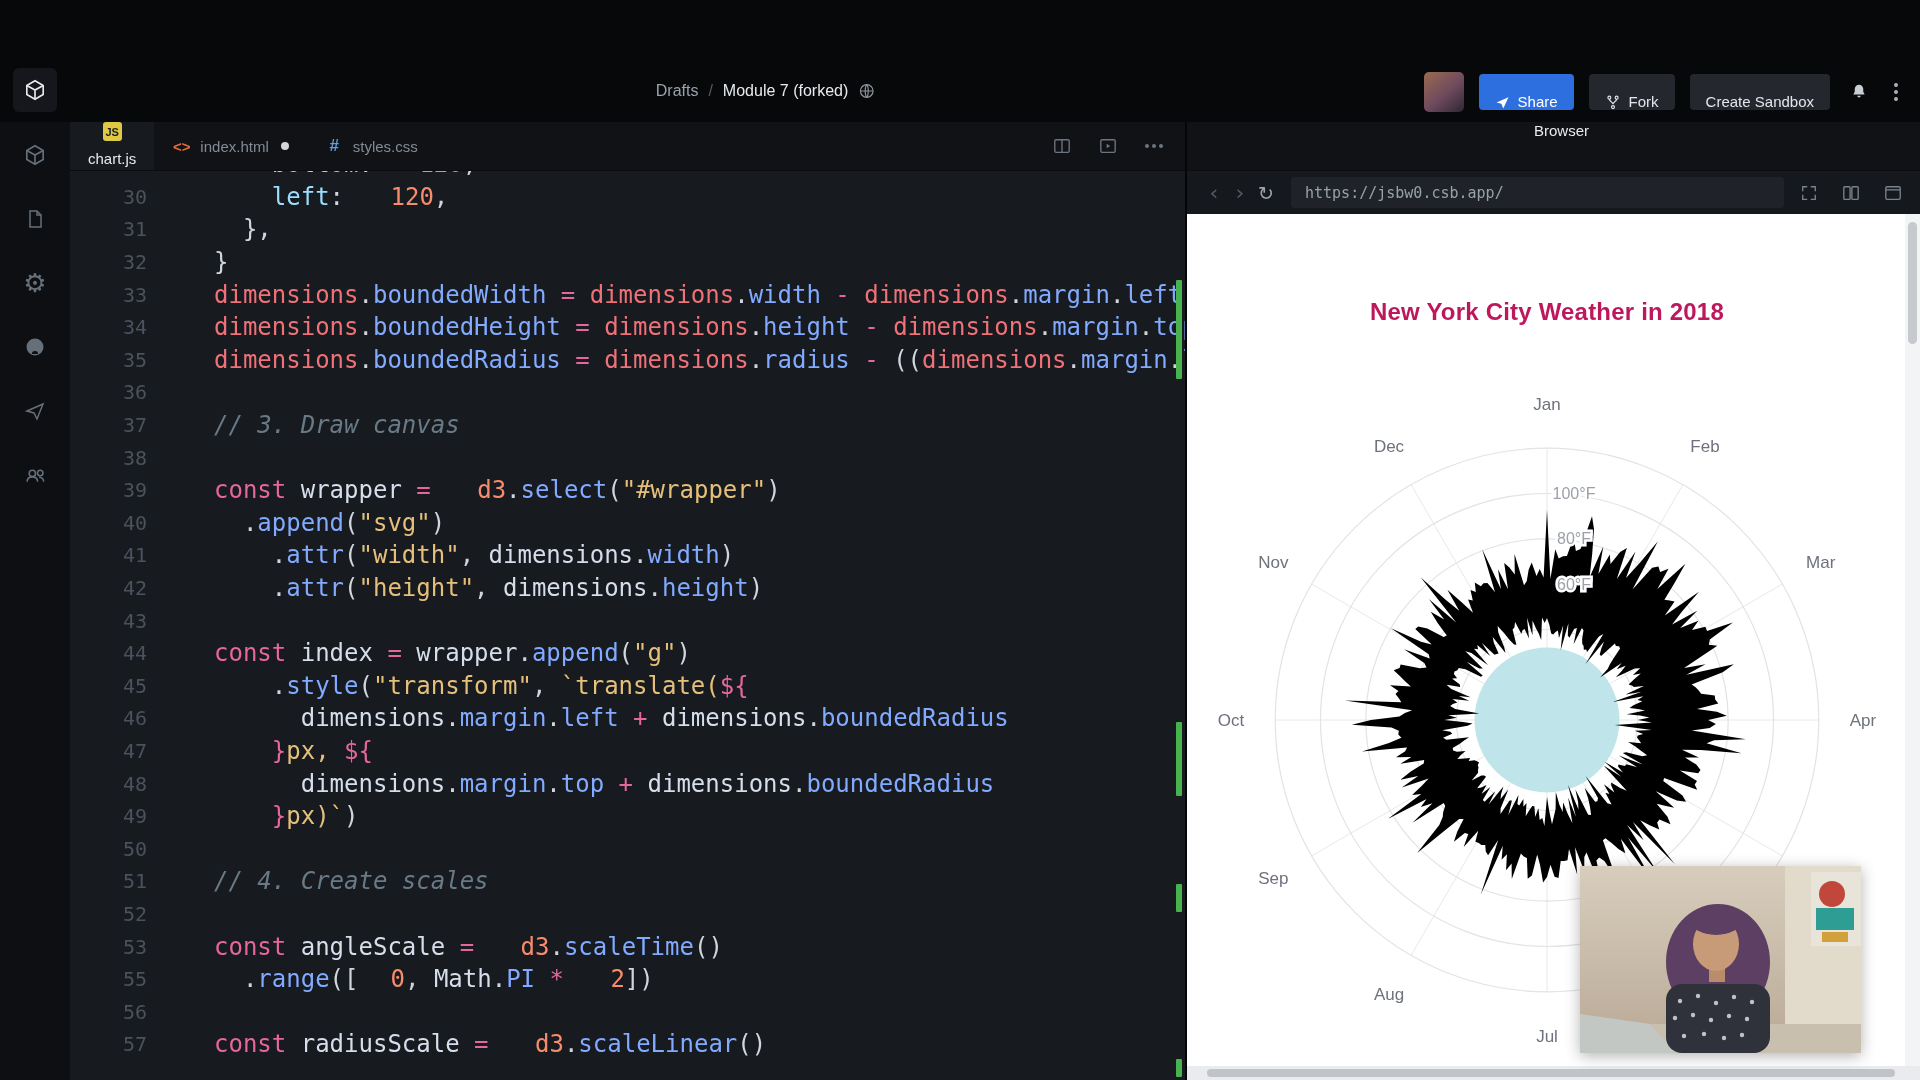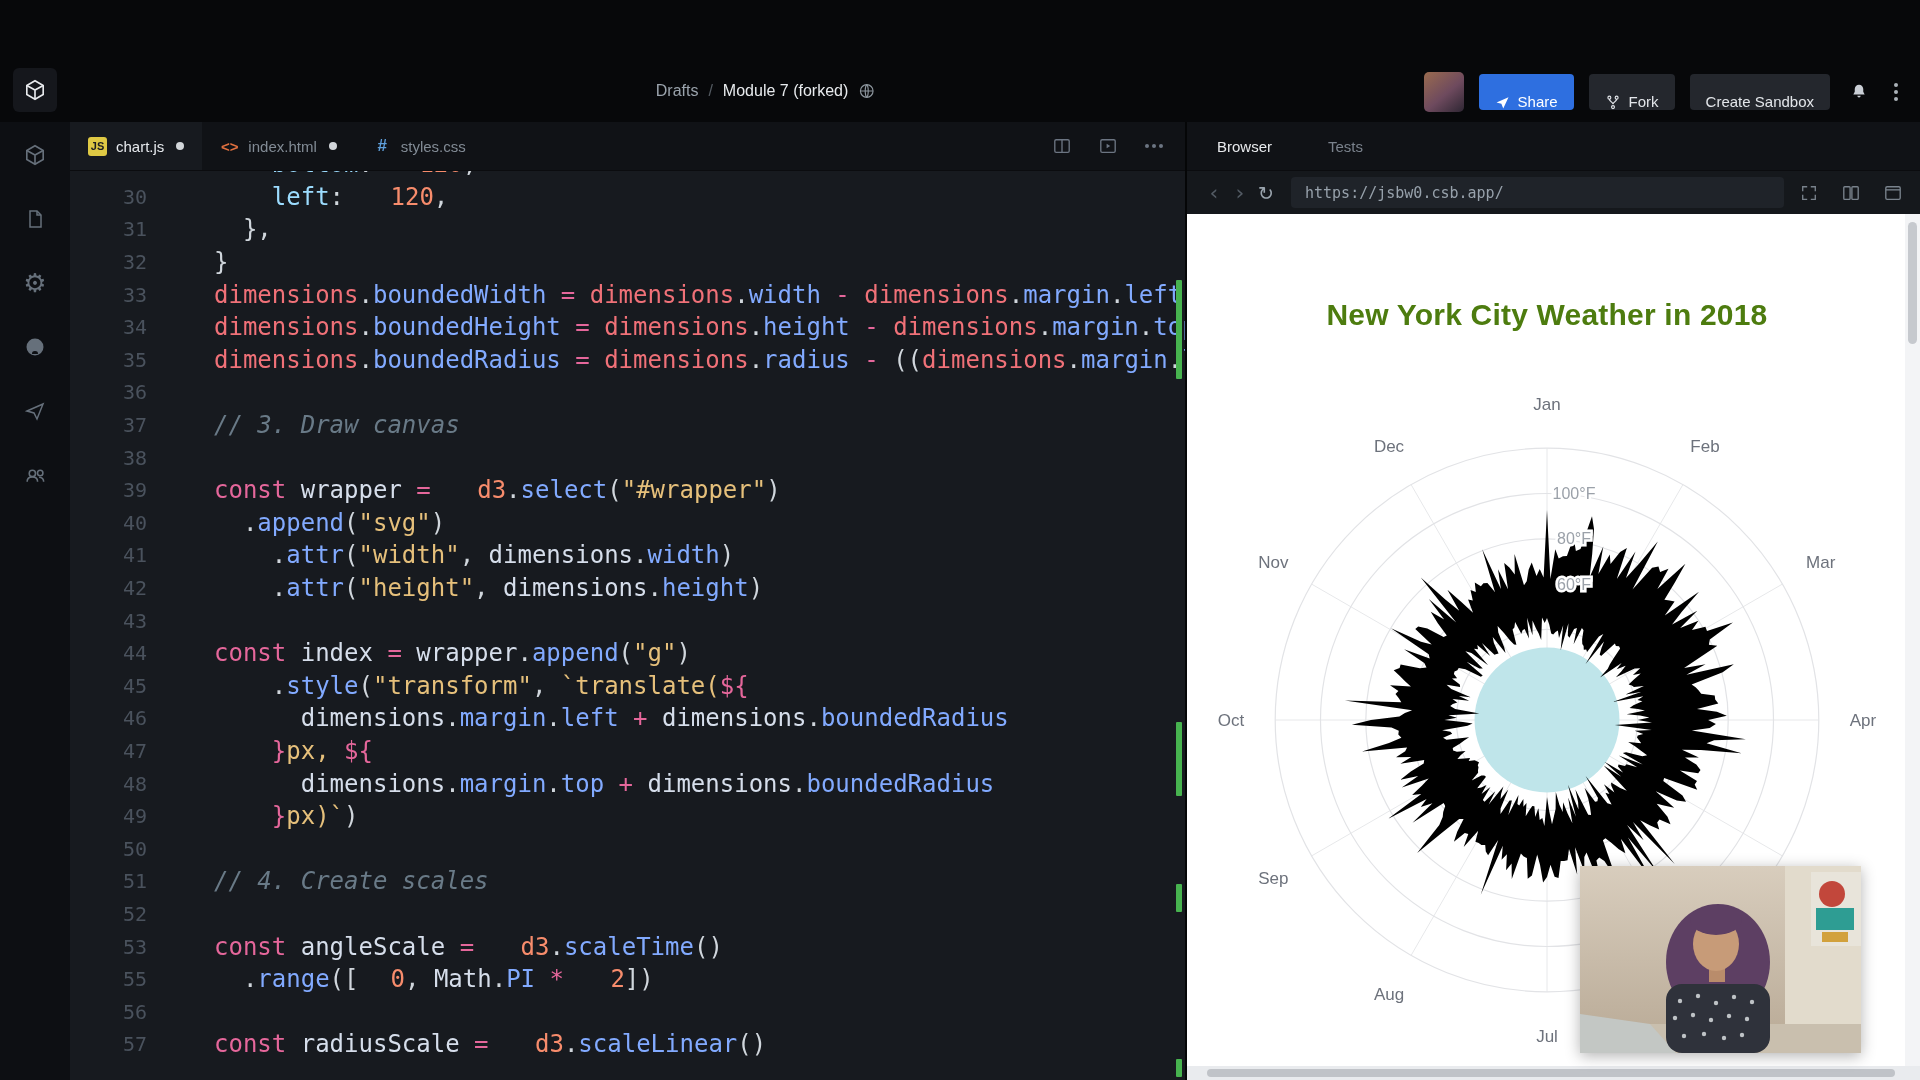--- a/index.html
+++ b/index.html
@@ -33,21 +33,21 @@
     align-items:center; padding-top:20px; gap:38px; flex:none; }
   .side-ic{ width:26px; height:26px; display:flex; align-items:center; justify-content:center;
     color:#66707b; cursor:pointer; }
   .glyph{ font-family:"DejaVu Sans", sans-serif; }
   
   .editor{ width:1115px; flex:none; position:relative; display:flex; flex-direction:column; background:#171a1f; }
   .tabbar{ height:49px; background:#101216; border-bottom:1px solid #0b0c0f;
     display:flex; align-items:stretch; flex:none; }
   .tab{ display:flex; align-items:center; gap:9px; padding:0 18px; font-size:15px;
     color:#828b95; cursor:pointer; }
-  .tab.active{ background:#171a1f; color:#e6e9ed; }
+  .tab.active{ background:#171a1f; color:#e6e9ed;flex-direction:column; }
   .fbadge{ width:19px; height:19px; border-radius:3px; display:flex; align-items:center;
     justify-content:center; font-weight:bold; flex:none; }
   .fbadge.js{ background:#dfc944; color:#1b1d21; font-size:11px; }
   .fbadge.html{ color:#e0703f; font-size:15px; }
   .fbadge.css{ color:#5f9fdb; font-size:17px; }
   .mod-dot{ width:8px; height:8px; border-radius:50%; background:#d2d6da; margin-left:3px; }
   .tab-actions{ margin-left:auto; display:flex; align-items:center; gap:20px; padding-right:18px; }
   .hdots{ display:flex; gap:3px; padding:4px; cursor:pointer; }
   .hdots i{ width:4px; height:4px; border-radius:50%; background:#6c7582; }
   .code-area{ flex:1; overflow:hidden; position:relative; cursor:text; }
@@ -60,34 +60,34 @@
   .tk-me{ color:#82aaff; }
   .tk-va{ color:#d6deeb; }
   .tk-d3,.tk-nu{ color:#f78c6c;margin-left:32px; }
   .tk-rd{ color:#f07178; }
   .tk-st{ color:#e6c07b; }
   .tk-cm{ color:#697a87; font-style:italic; }
   .tk-pu{ color:#d0d6dc; }
   .ruler-mark{ position:absolute; right:3px; width:6px; background:#47b34f; border-radius:1px; }
   
   .preview{ flex:1; position:relative; background:#101216; border-left:2px solid #050607; }
-  .ptabs{ height:49px; display:flex; align-items:center; gap:56px; padding-left:30px;
-    font-size:15px; border-bottom:1px solid #0b0c0f; }
+  .ptabs{ height:49px; display:flex; align-items:center; gap:56px; padding-left:16px;
+    font-size:15px; border-bottom:1px solid #0b0c0f;flex-direction:column; }
   .ptab{ color:#7a828c; cursor:pointer; } .ptab.active{ color:#e8eaed; }
   .navbar{ position:absolute; top:49px; left:0; right:0; height:43px; background:#15181c;
     display:flex; align-items:center; padding:0 14px; }
   .nav-glyph{ font-family:"DejaVu Sans", sans-serif; font-size:22px; color:#525a63;
     width:26px; text-align:center; cursor:pointer; flex:none; }
   .nav-glyph.refresh{ color:#9aa4ad; font-size:19px; }
   .url{ flex:1; height:31px; background:#1f2329; border:none; border-radius:4px; color:#97a1ab;
     font:15px "DejaVu Sans Mono", monospace; padding:0 14px; margin:0 12px; min-width:0; }
   .nav-actions{ display:flex; align-items:center; gap:16px; flex:none; }
   .viewport{ position:absolute; top:92px; left:0; right:0; bottom:0; background:#fff; overflow:hidden; }
   .page-title{ position:absolute; top:84px; left:0; width:720px; margin:0; text-align:center;
-    font-size:30px; font-weight:bold; color:#4d7c0f; letter-spacing:.2px; }
+    font-size:24px; font-weight:bold; color:#be185d; letter-spacing:.2px; }
   #weather-chart{ position:absolute; top:0; left:0; }
   .vscroll{ position:absolute; top:0; right:0; bottom:14px; width:15px; background:#f3f4f6; }
   .vthumb{ position:absolute; top:8px; left:3px; width:9px; height:122px; background:#c6c9ce; border-radius:5px; cursor:grab; }
   .hscroll{ position:absolute; left:0; right:0; bottom:0; height:14px; background:#e9ebee; }
   .hthumb{ position:absolute; top:3px; left:20px; width:688px; height:8px; background:#c0c3c8; border-radius:4px; cursor:grab; }
   
   .webcam{ position:absolute; left:1580px; top:866px; width:281px; height:187px; z-index:50;
     box-shadow:0 3px 14px rgba(0,0,0,.30); cursor:pointer; }
   svg{ display:block; }
 </style>

